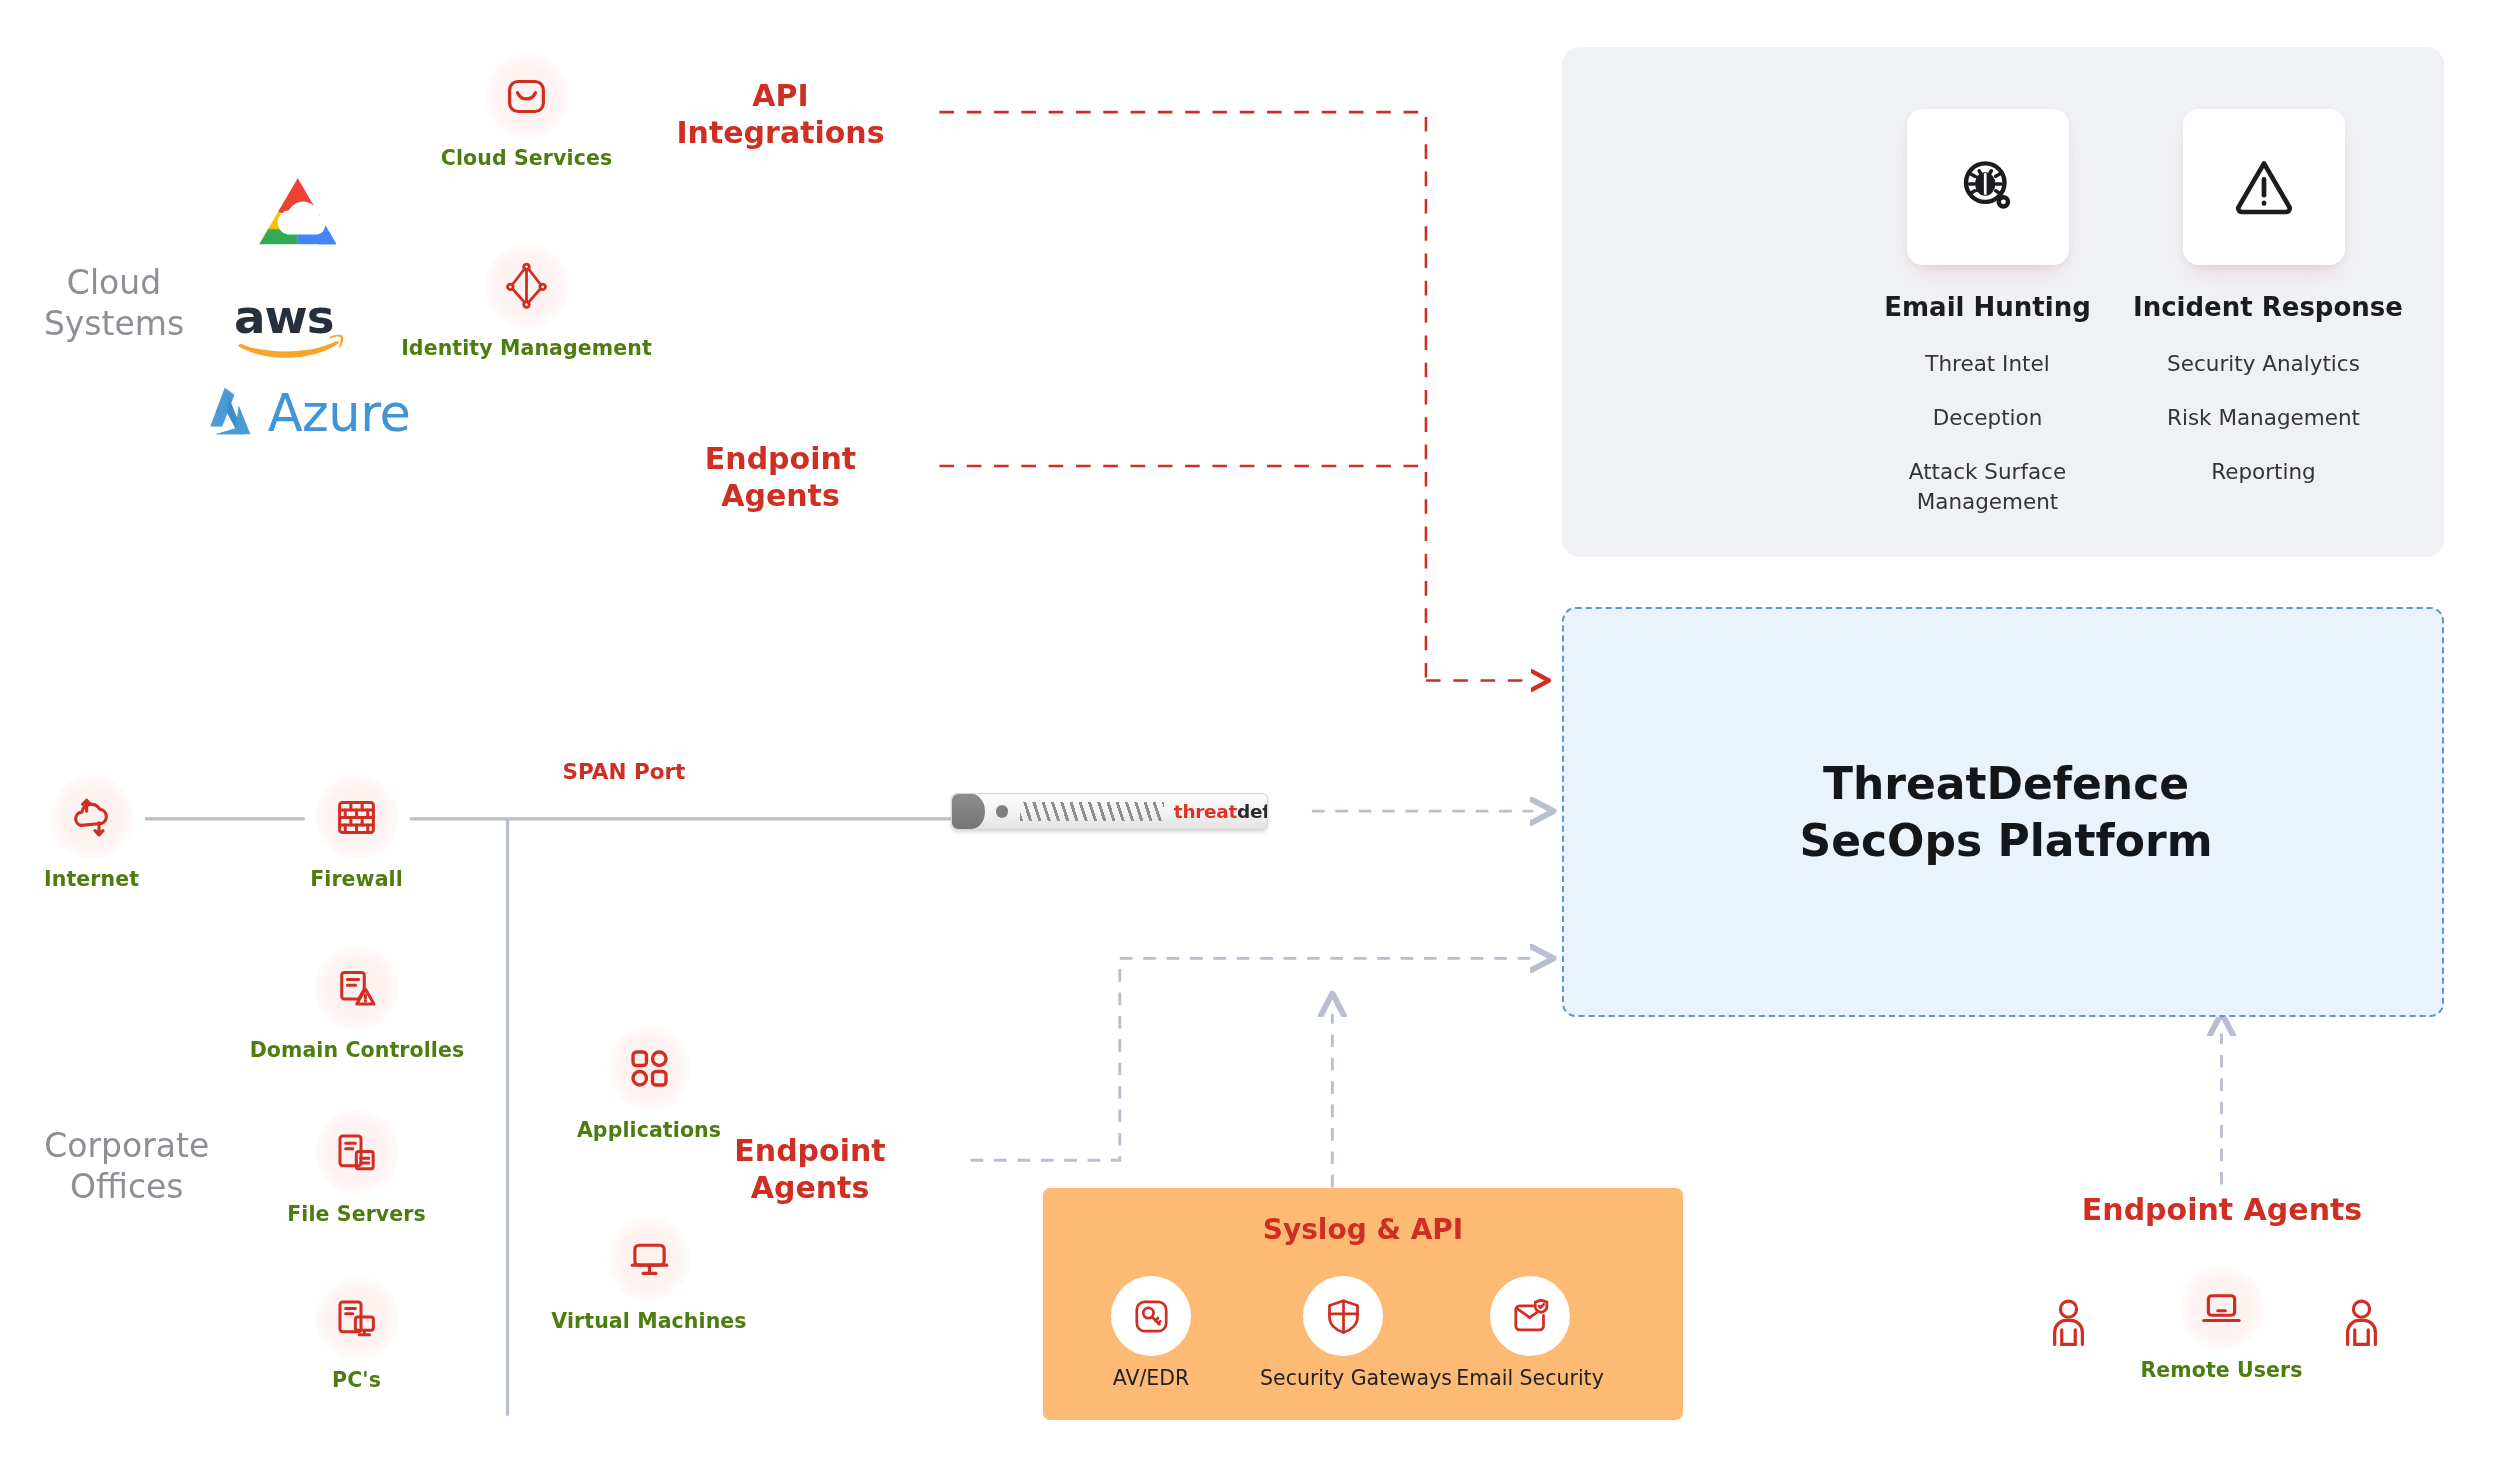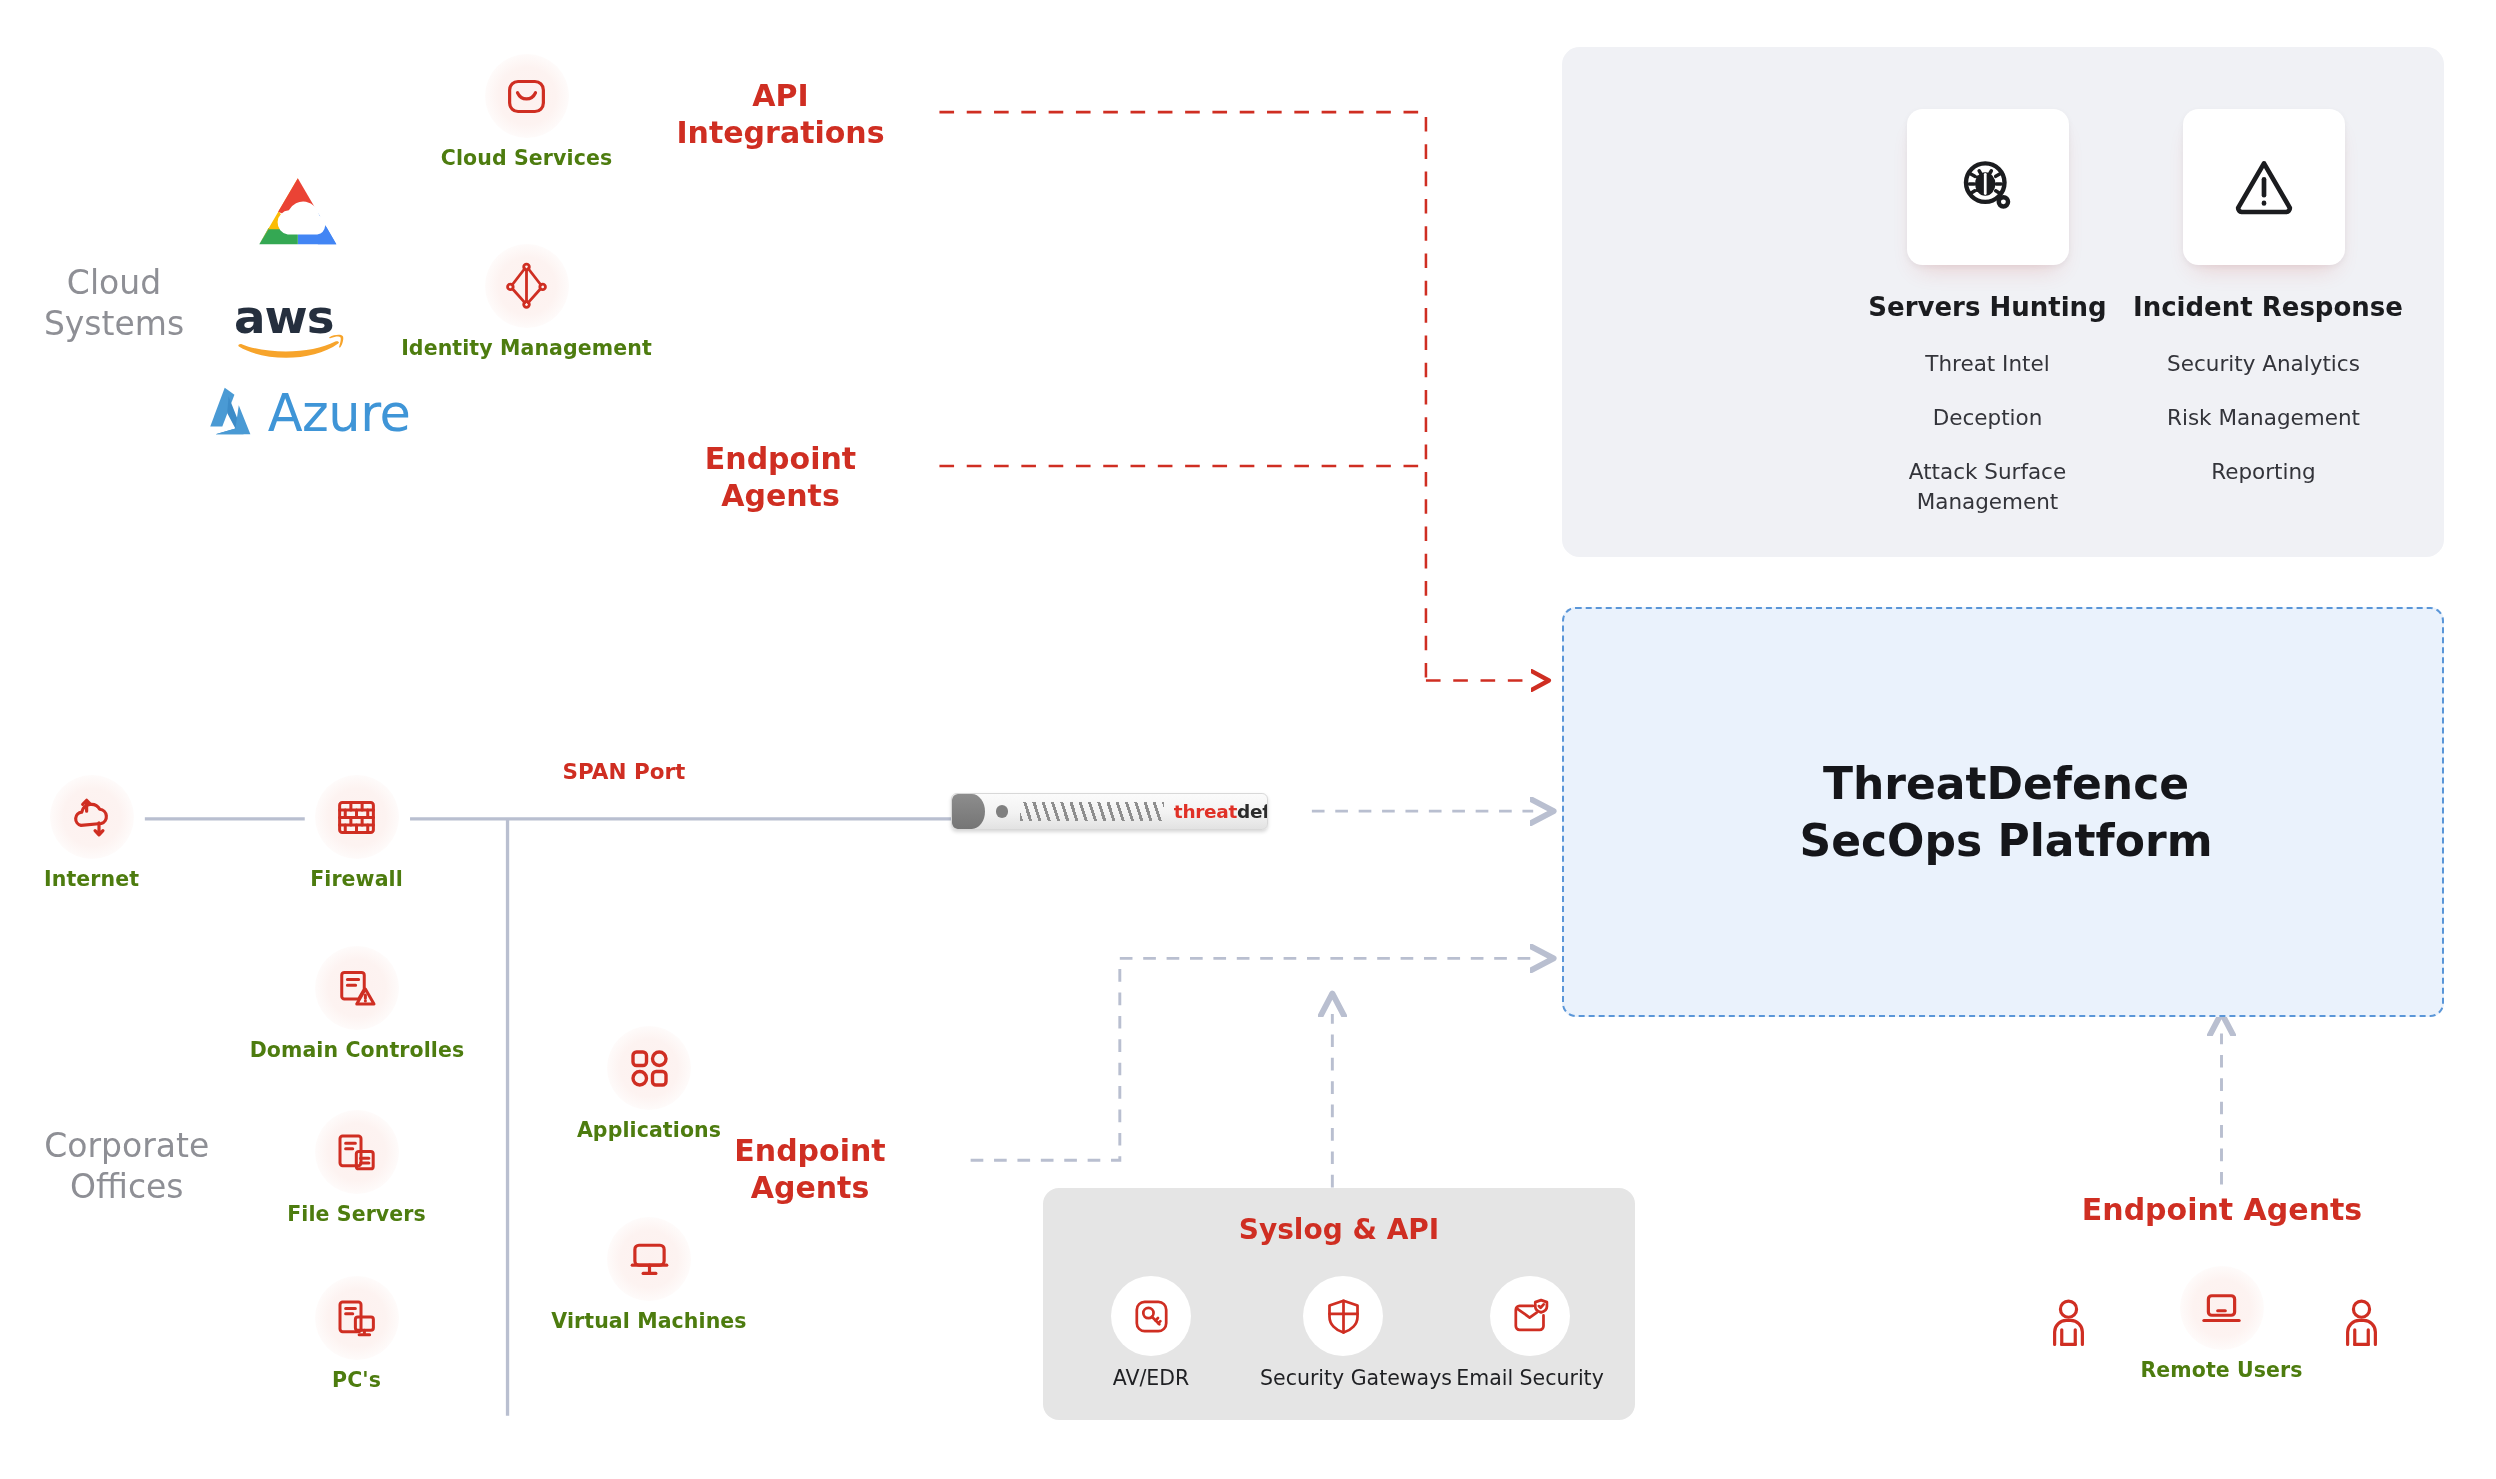--- a/index.html
+++ b/index.html
@@ -90,23 +90,23 @@
   #platform-title {
     font-size:44px; font-weight:700; color:#15161a;
     text-align:center; line-height:1.3;
     white-space:pre-line;
   }
 
   
   #syslog-panel {
     position:absolute;
     left:1043px; top:1188px;
-    width:592px; height:232px;
-    background:#e5e5e5;
-    border-radius:16px;
+    width:640px; height:232px;
+    background:#fdba74;
+    border-radius:7px;
   }
   #syslog-title {
     position:absolute; left:0; right:0; top:25px;
     text-align:center;
     font-size:28px; font-weight:700; color:#cf2e22;
   }
   .syslog-node { position:absolute; top:88px; width:166px; text-align:center; }
   .syslog-bubble {
     width:80px; height:80px; margin:0 auto;
     border-radius:50%;
@@ -377,21 +377,21 @@
           <circle cx="11" cy="10.4" r="7" stroke-width="1.6"></circle>
           <circle cx="17.6" cy="17.4" r="1.7" stroke-width="1.6"></circle>
           <ellipse cx="11" cy="10.9" rx="3" ry="3.6" stroke-width="1.4" fill="#1b1c1f"></ellipse>
           <path d="M11 7.4 L11 14.4" stroke="#ffffff" stroke-width="1"></path>
           <path d="M8 8.4 L9.2 8.4 M8 10.9 L8 10.9 M8 13.2 L9.2 13.2" stroke-width="1.2"></path>
           <path d="M7.2 8.1 L5.6 7.2 M7.0 10.9 L5.2 10.9 M7.2 13.4 L5.6 14.4" stroke-width="1.3"></path>
           <path d="M14.8 8.1 L16.4 7.2 M15.0 10.9 L16.8 10.9 M14.8 13.4 L16.4 14.4" stroke-width="1.3"></path>
           <path d="M9.6 7.5 L8.8 6.1 M12.4 7.5 L13.2 6.1" stroke-width="1.3"></path>
         </svg>
       </div>
-      <div class="svc-title">Servers Hunting</div>
+      <div class="svc-title">Email Hunting</div>
       <div class="svc-items">
         <div class="svc-item">Threat Intel</div>
         <div class="svc-item">Deception</div>
         <div class="svc-item" style="max-width:195px;margin:0 auto 25px;">Attack Surface Management</div>
       </div>
     </div>
 
     <div class="svc-col" style="left:571px;">
       <div class="svc-card">
         <svg width="66" height="66" viewBox="0 0 24 24" fill="none" stroke="#1b1c1f" stroke-width="1.7" stroke-linecap="round" stroke-linejoin="round">

